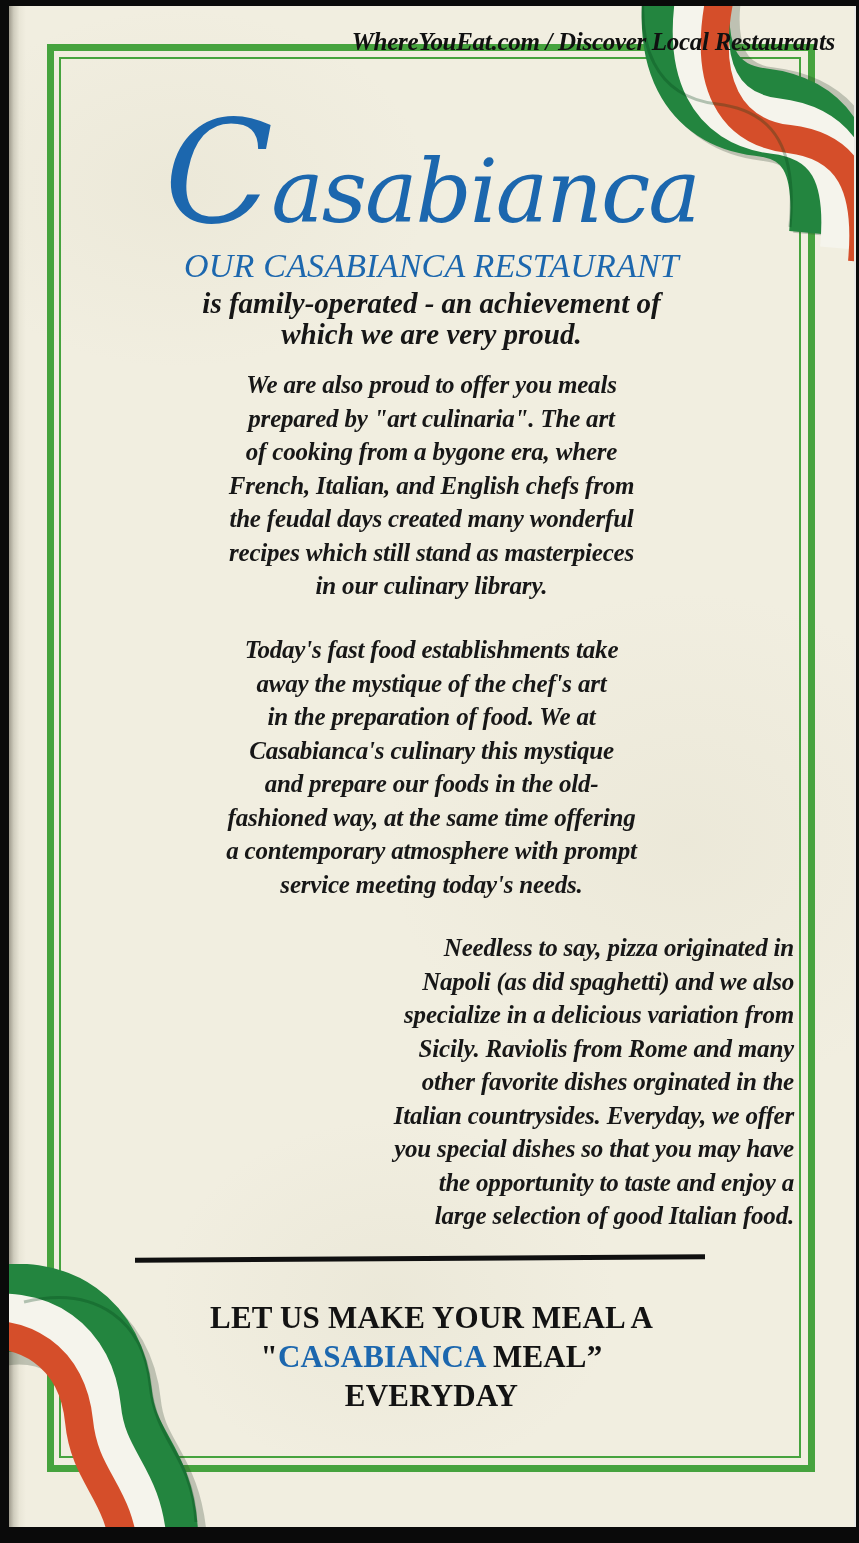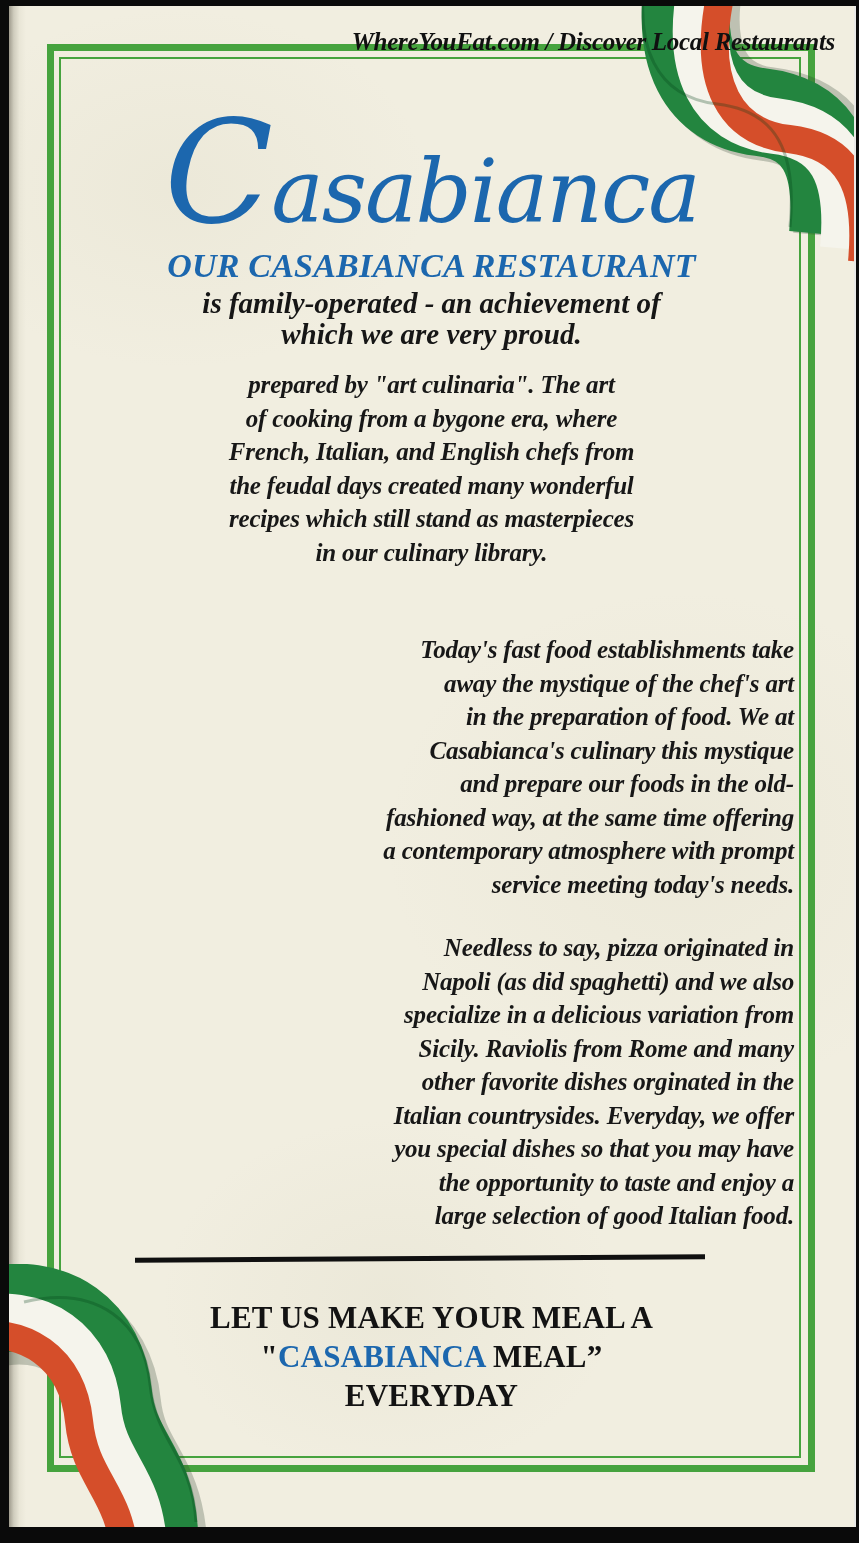--- a/index.html
+++ b/index.html
@@ -27,26 +27,26 @@
   
   .ribbon{position:absolute;z-index:4;pointer-events:none;}
   .ribbon-tr{left:606px;top:-6px;width:246px;height:300px;}
   .ribbon-bl{left:-7px;top:1258px;width:248px;height:272px;}
   
   .content-line{position:absolute;left:60px;width:725px;text-align:center;color:#161616;}
   .logo{top:64px;font-family:"DejaVu Serif", serif;font-style:italic;
     font-size:88px;line-height:1.45;color:var(--accent_blue,#1c67ae);
     letter-spacing:-2px;z-index:5;}
   .logo::first-letter{font-size:1.62em;}
-  .main-heading{top:241px;font-size:34px;font-weight:bold;font-style:italic;
+  .main-heading{top:241px;font-size:34px;font-weight:normal;font-style:italic;
     color:var(--accent_blue,#1c67ae);letter-spacing:.2px;text-align:center;}
   .sub-heading{top:282px;font-size:29px;font-weight:bold;font-style:italic;line-height:31px;}
   .para{font-size:25px;font-weight:bold;font-style:italic;line-height:33.5px;
     letter-spacing:-.2px;color:#171717;}
-  .para-1{top:362px;} .para-2{top:627px;text-align:right;} .para-3{top:925px;text-align:right;}
+  .para-1{top:362px;} .para-2{top:627px;} .para-3{top:925px;text-align:right;}
   .divider{position:absolute;left:126px;top:1250px;width:570px;height:5px;
     background:#101010;transform:rotate(-0.35deg);}
   .footer-block{top:1292px;font-size:31px;font-weight:bold;
     line-height:39px;color:#131313;letter-spacing:.2px;}
   .footer-brand{color:var(--accent_blue,#1c67ae);}
 </style>
 </head>
 <body>
 
 <div id="screenshot">
@@ -76,20 +76,21 @@
 
     <div class="content-line logo">Casabianca</div>
 
     <div class="content-line main-heading">OUR CASABIANCA RESTAURANT</div>
     <div class="content-line sub-heading">
       <div>is family-operated - an achievement of</div>
       <div>which we are very proud.</div>
     </div>
 
     <div class="content-line para para-1">
+      <div>We are also proud to offer you meals</div>
       <div>prepared by "art culinaria". The art</div>
       <div>of cooking from a bygone era, where</div>
       <div>French, Italian, and English chefs from</div>
       <div>the feudal days created many wonderful</div>
       <div>recipes which still stand as masterpieces</div>
       <div>in our culinary library.</div>
     </div>
 
     <div class="content-line para para-2">
       <div>Today's fast food establishments take</div>

